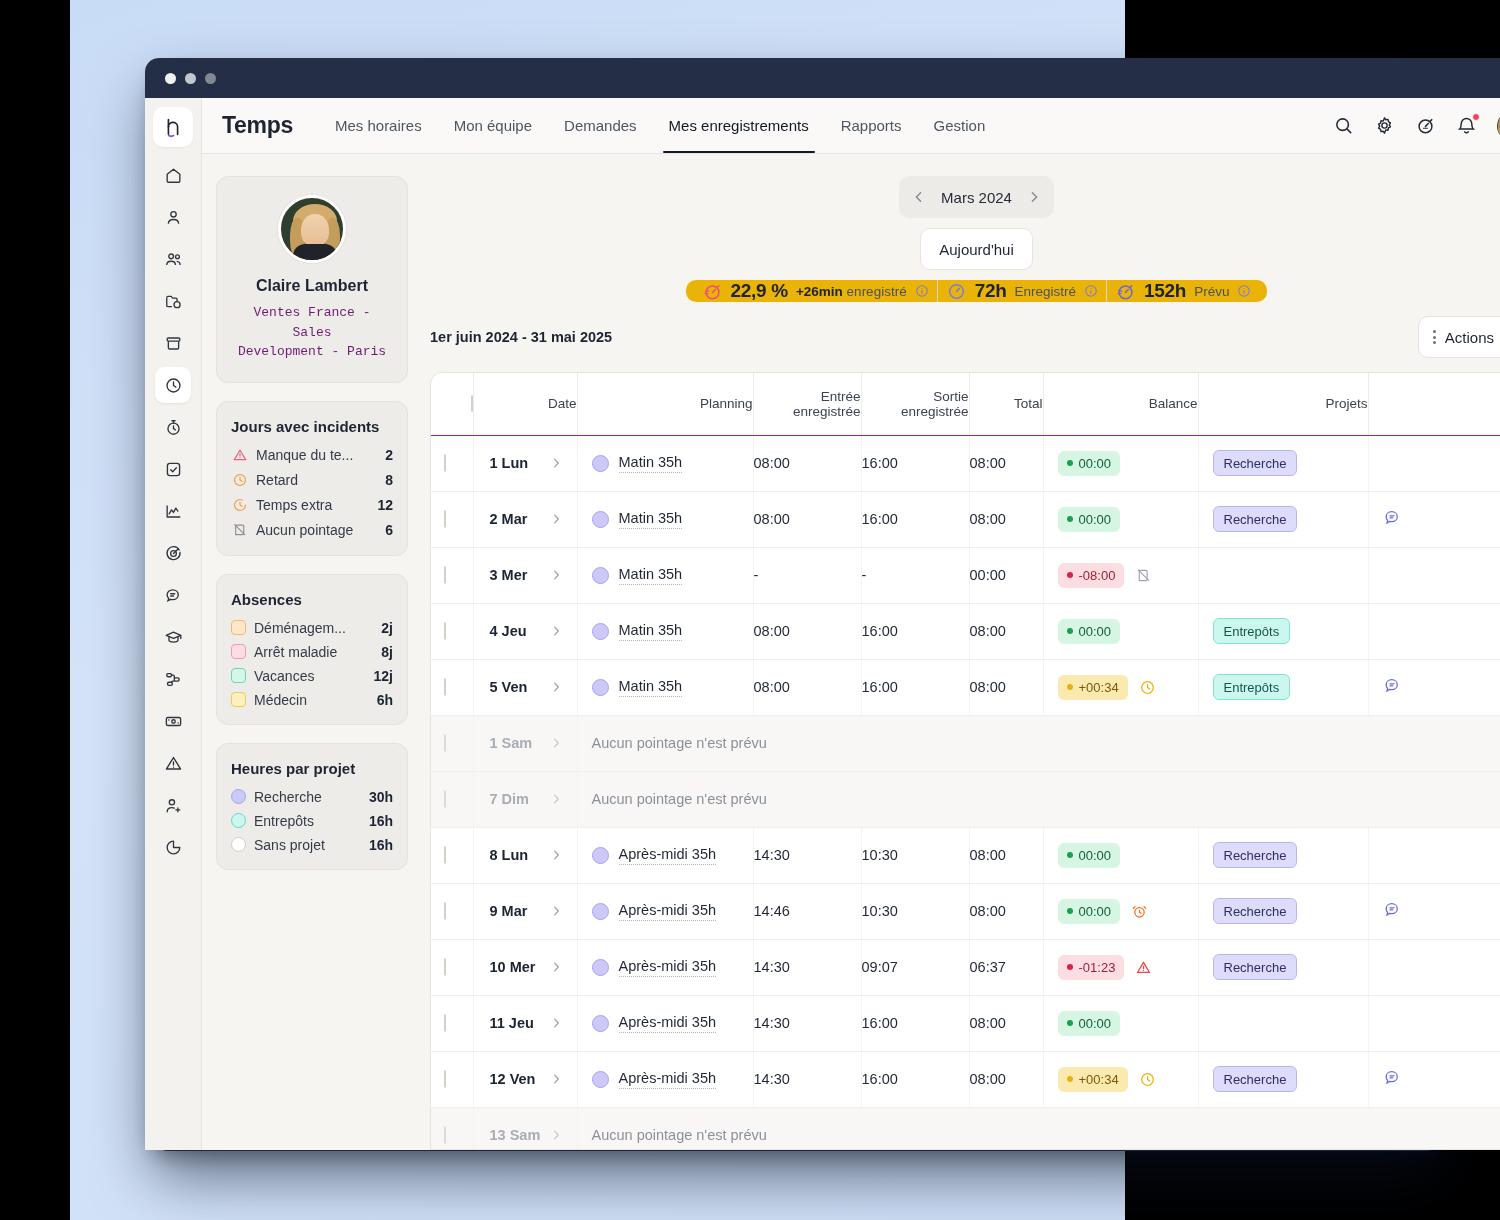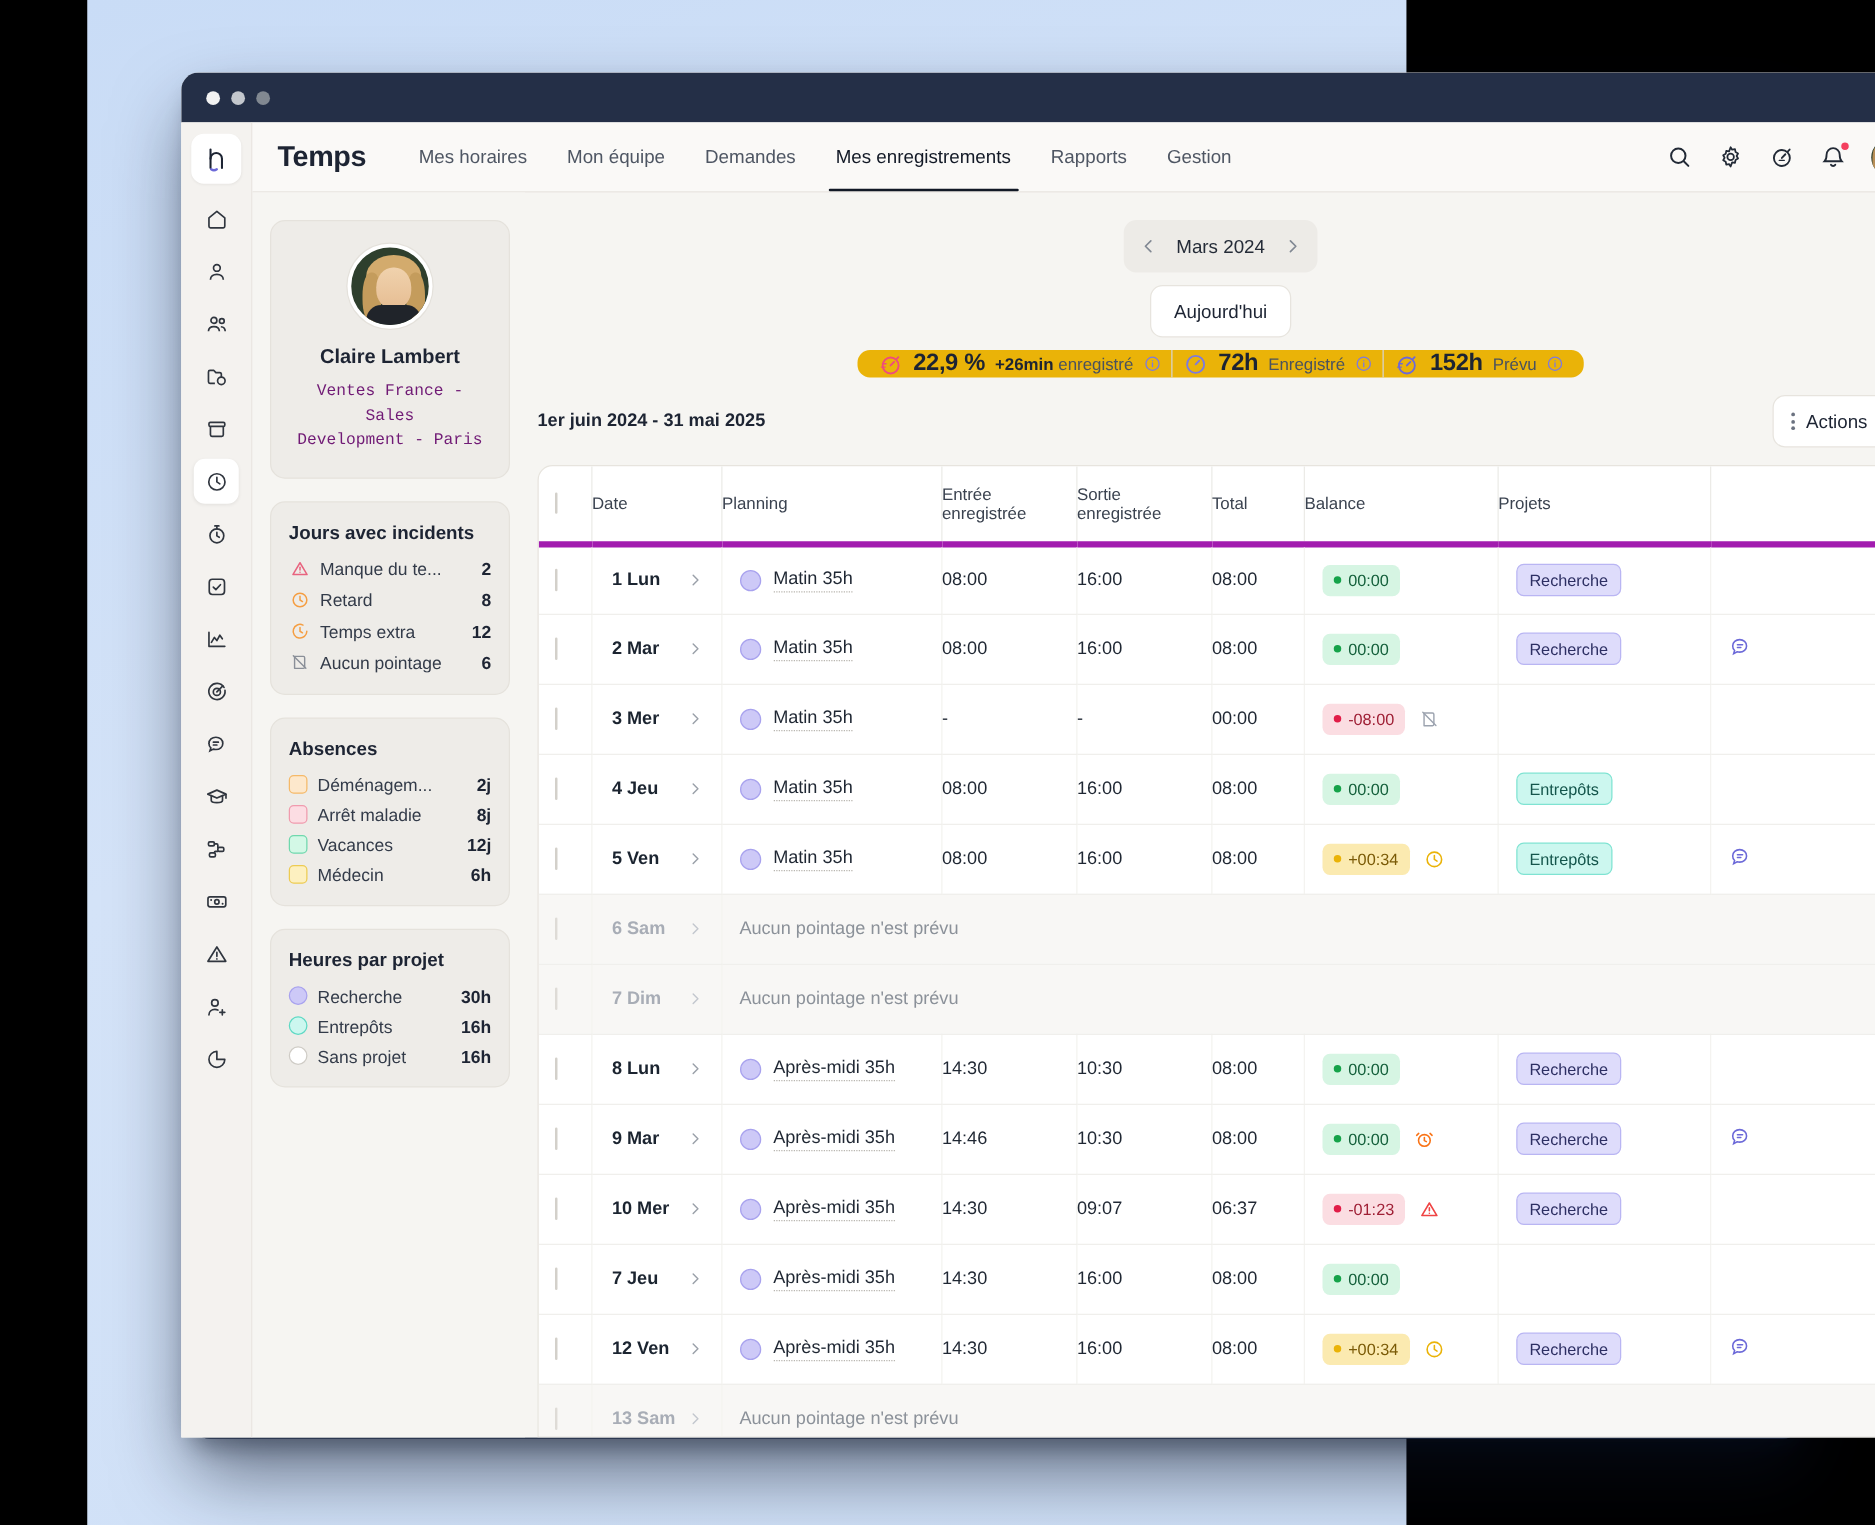--- a/index.html
+++ b/index.html
@@ -243,23 +243,23 @@
 
   
   .tablewrap {
     background: #ffffff; border: 1px solid #e7e4de;
     border-radius: 12px 12px 0 0;
     flex: 1; overflow: hidden;
   }
   table.grid { width: 100%; border-collapse: collapse; table-layout: fixed; }
   table.grid th {
     font-size: 13.5px; font-weight: 400; color: #3b4350;
-    text-align: left; padding: 12px 0 12px 0;
+    text-align: right; padding: 12px 0 12px 0;
     height: 62px; vertical-align: middle;
-    border-bottom: 5px solid #a21caf;
+    border-bottom: 1px solid #a21caf;
     border-right: 1px solid #ecebe7;
   }
   table.grid th:last-child, table.grid td:last-child { border-right: none; }
   table.grid td {
     padding: 0; height: 56px;
     border-bottom: 1px solid #f0efec;
     border-right: 1px solid #f4f3f0;
     font-size: 14.5px; color: #1f2733;
     vertical-align: middle;
   }
@@ -966,21 +966,21 @@
                           </svg>
                     </span>
                       </div>
                   </td>
                 </tr>
 
                 <tr class="empty-row">
                   <td><span class="chkbox"></span></td>
                   <td>
                     <div class="datecell">
-                      <span class="rowday">6 Sam</span>
+                      <span class="rowday">1 Sam</span>
                       <span class="chev">
                           <svg width="14" height="14" viewBox="0 0 24 24" fill="none" stroke="currentColor" stroke-width="2" stroke-linecap="round" stroke-linejoin="round">
                             <path d="M9.5 5.5 16 12l-6.5 6.5"></path>
                           </svg>
                         </span>
                     </div>
                   </td>
                   <td colspan="7">
                     <div class="empty-text">Aucun pointage n'est prévu</div>
                   </td>
@@ -1128,21 +1128,21 @@
                   <td>
                     <div class="projcell"><span class="tag recherche">Recherche</span></div>
                   </td>
                   <td></td>
                 </tr>
 
                 <tr>
                   <td><span class="chkbox"></span></td>
                   <td>
                     <div class="datecell">
-                      <span class="rowday">7 Jeu</span>
+                      <span class="rowday">11 Jeu</span>
                       <span class="chev">
                           <svg width="14" height="14" viewBox="0 0 24 24" fill="none" stroke="currentColor" stroke-width="2" stroke-linecap="round" stroke-linejoin="round">
                             <path d="M9.5 5.5 16 12l-6.5 6.5"></path>
                           </svg>
                         </span>
                     </div>
                   </td>
                   <td>
                     <div class="plancell">
                       <span class="plandot" style="background:#cdc9f7;border:1px solid #a8a2ee"></span>

